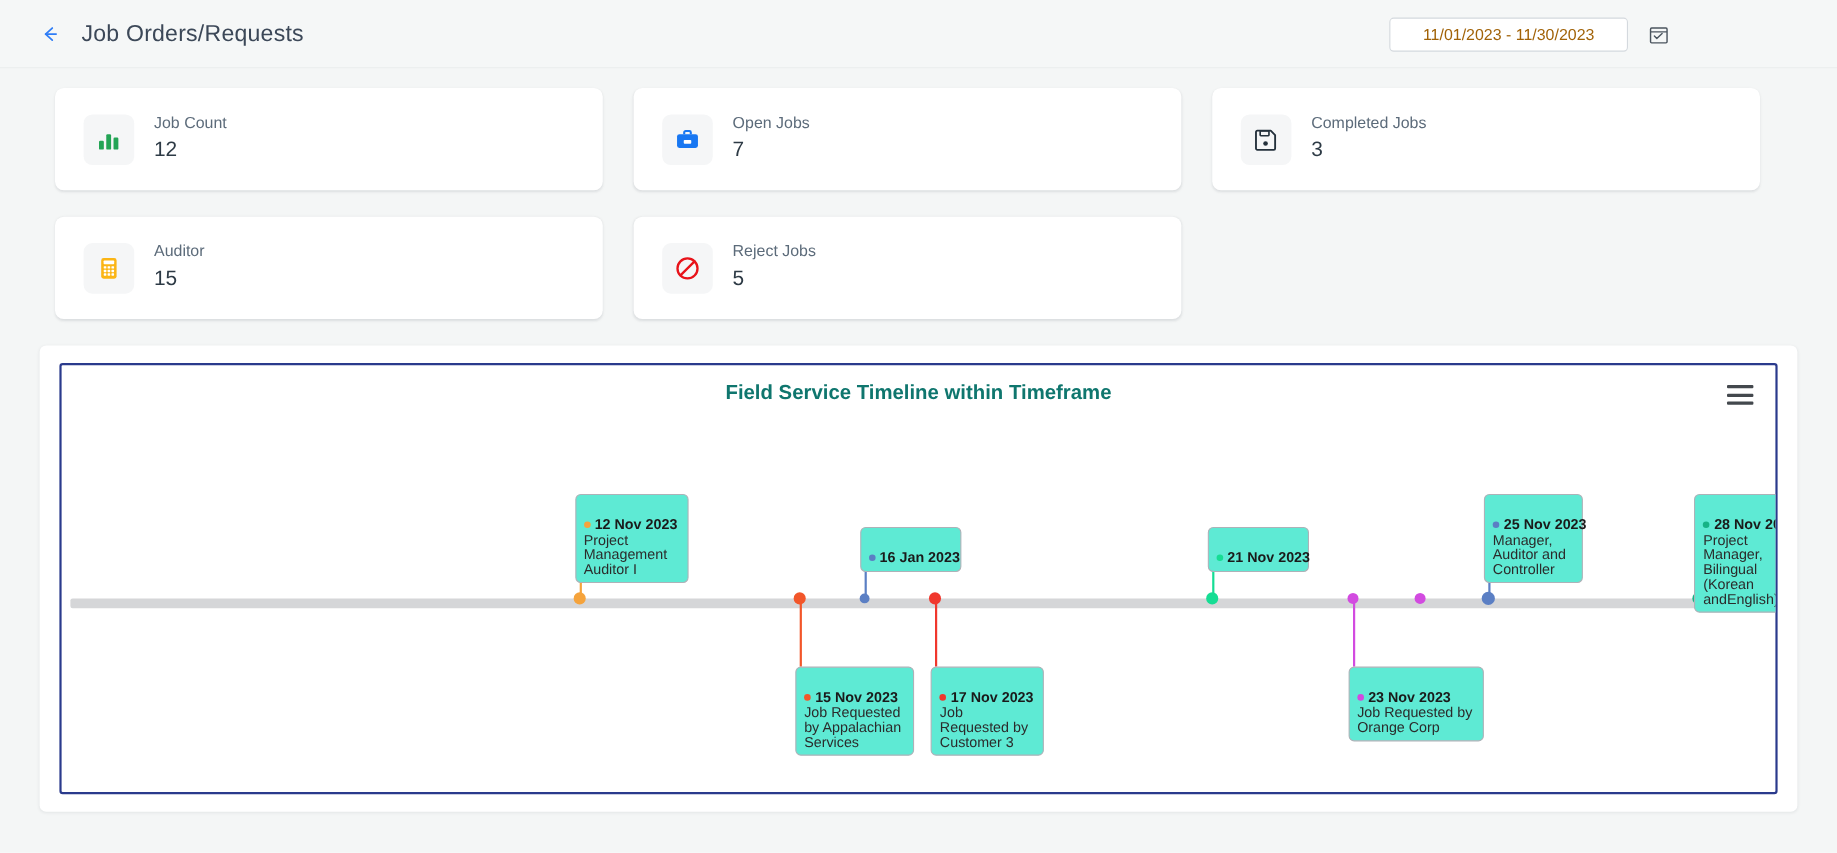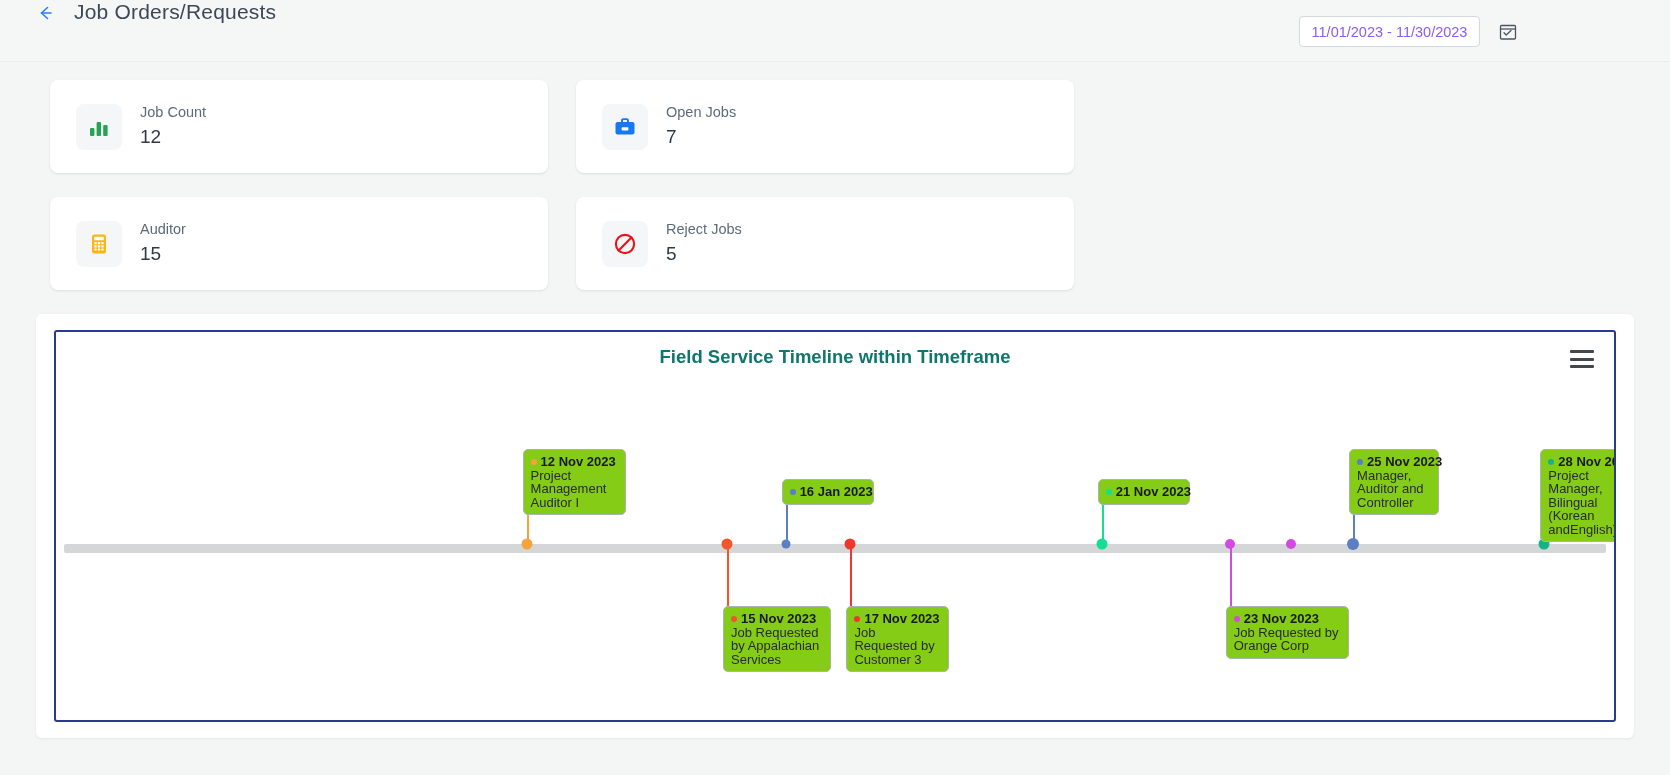--- a/index.html
+++ b/index.html
@@ -10,20 +10,21 @@
     font-family: "Liberation Sans", sans-serif;
     overflow: hidden;
   }
 
   
   .topbar {
     position: relative;
     height: 62px;
     background: #f5f7f7;
     display: flex;
+    align-items: center;
     border-bottom: 1px solid #eceeee;
   }
   .back-arrow {
     margin-left: 32px;
     width: 26px; height: 26px;
     display: flex; align-items: center; justify-content: center;
     color: #2f7df6;
     font-size: 21px;
     line-height: 1;
     cursor: pointer;
@@ -35,26 +36,26 @@
     letter-spacing: .2px;
   }
   .daterange-wrap {
     position: absolute;
     right: 152px;
     top: 16px;
     display: flex;
     align-items: center;
   }
   .daterange-input {
-    width: 181px;
+    width: 217px;
     height: 31px;
     border: 1px solid #d4d9de;
     border-radius: 4px;
     background: #ffffff;
-    color: #8b5cf6;
+    color: #a16207;
     font-size: 14.5px;
     font-family: "Liberation Sans", sans-serif;
     text-align: center;
     padding: 0 6px;
     outline: none;
   }
   .cal-btn {
     margin-left: 18px;
     width: 20px; height: 20px;
     display: flex; align-items: center; justify-content: center;
@@ -147,22 +148,22 @@
   }
   .stem {
     position: absolute;
     width: 2px;
     z-index: 2;
   }
   .tip {
     position: absolute;
     border: 1px solid #adb2b8;
     border-radius: 5px;
-    background: #84cc16;
-    padding: 5px 7px 5px 7px;
+    background: #5eead4;
+    padding: 20px 7px 5px 7px;
     z-index: 4;
     line-height: 13.5px;
   }
   .tip-date {
     font-size: 13px;
     font-weight: bold;
     color: #1a1a1a;
     white-space: nowrap;
   }
   .tip-dot {
@@ -228,20 +229,33 @@
           <path d="M9 7 V5.4 a1.3 1.3 0 0 1 1.3-1.3h3.4A1.3 1.3 0 0 1 15 5.4V7" stroke="#1877f2" stroke-width="1.9" fill="none"></path>
           <rect x="8.6" y="12.2" width="6.8" height="3.4" rx=".8" fill="#ffffff"></rect>
         </svg>
       </div>
       <div class="kpi-text">
         <div class="kpi-label">Open Jobs</div>
         <div class="kpi-value">7</div>
       </div>
     </div>
 
+    <div class="kpi-card wide">
+      <div class="kpi-icon">
+        <svg width="24" height="24" viewBox="0 0 24 24" fill="none">
+          <path d="M4 3.8h12.2L20.2 7.8V20a1.2 1.2 0 0 1-1.2 1.2H4A1.2 1.2 0 0 1 2.8 20V5A1.2 1.2 0 0 1 4 3.8z" stroke="#24313c" stroke-width="1.7" stroke-linejoin="round"></path>
+          <rect x="6.6" y="4" width="8" height="4.4" rx=".6" stroke="#24313c" stroke-width="1.5"></rect>
+          <circle cx="11.5" cy="15.4" r="2.1" fill="#24313c"></circle>
+        </svg>
+      </div>
+      <div class="kpi-text">
+        <div class="kpi-label">Completed Jobs</div>
+        <div class="kpi-value">3</div>
+      </div>
+    </div>
   </div>
 
   <div class="kpi-row">
 
     <div class="kpi-card">
       <div class="kpi-icon">
         <svg width="24" height="24" viewBox="0 0 24 24">
           <rect x="5" y="2.6" width="14" height="18.8" rx="2.2" fill="#fbb515"></rect>
           <rect x="7.2" y="4.8" width="9.6" height="3.4" rx=".7" fill="#ffffff"></rect>
           <g fill="#ffffff">

